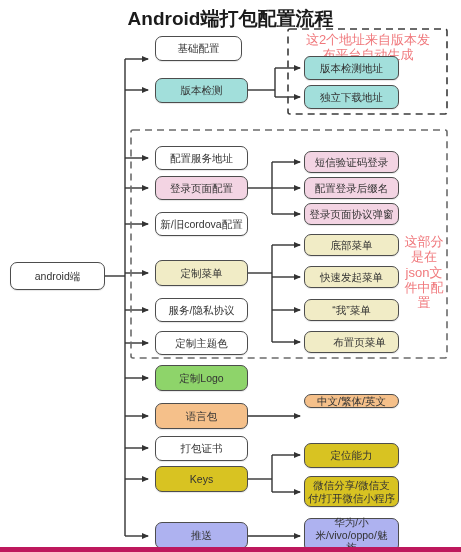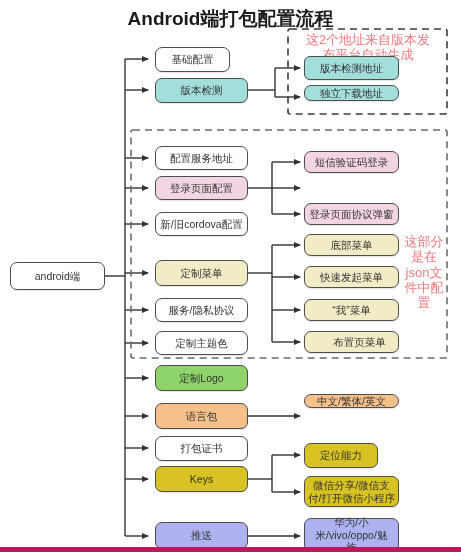--- a/index.html
+++ b/index.html
@@ -129,50 +129,51 @@
   <div class="note" style="left: 296px; top: 32px; width: 144px; white-space: pre-line;">这2个地址来自版本发
 布平台自动生成</div>
   <div class="note vert" style="left: 402px; top: 234px; white-space: pre-line;">这部分
 是在
 json文
 件中配
 置</div>
 
   <div class="node white" style="left:10px;top:262px;width:95px;height:28px;">android端</div>
 
-  <div class="node white" style="left:155px;top:47px;width:75px;height:25px;">基础配置</div>
+  <div class="node white" style="left:155px;top:36px;width:87px;height:25px;">基础配置</div>
   <div class="node cyan" style="left:155px;top:78px;width:93px;height:25px;">版本检测</div>
 
   <div class="node white" style="left:155px;top:146px;width:93px;height:24px;">配置服务地址</div>
   <div class="node pink" style="left:155px;top:176px;width:93px;height:24px;">登录页面配置</div>
   <div class="node white" style="left:155px;top:212px;width:93px;height:24px;">新/旧cordova配置</div>
   <div class="node yellow" style="left:155px;top:260px;width:93px;height:26px;">定制菜单</div>
   <div class="node white" style="left:155px;top:298px;width:93px;height:24px;">服务/隐私协议</div>
   <div class="node white" style="left:155px;top:331px;width:93px;height:24px;">定制主题色</div>
 
   <div class="node orange" style="left:155px;top:403px;width:93px;height:26px;">语言包</div>
   <div class="node green" style="left:155px;top:365px;width:93px;height:26px;">定制Logo</div>
   <div class="node white" style="left:155px;top:436px;width:93px;height:25px;">打包证书</div>
   <div class="node gold" style="left:155px;top:466px;width:93px;height:26px;">Keys</div>
   <div class="node purple" style="left:155px;top:522px;width:93px;height:27px;">推送</div>
 
   <div class="node cyan" style="left:304px;top:56px;width:95px;height:24px;border-radius:6px;">版本检测地址</div>
-  <div class="node cyan" style="left:304px;top:85px;width:95px;height:16px;">独立下载地址</div>
+  <div class="node cyan" style="left:304px;top:85px;width:95px;height:24px;">独立下载地址</div>
 
   <div class="node pink" style="left:304px;top:151px;width:95px;height:22px;">短信验证码登录</div>
+  <div class="node pink" style="left:304px;top:177px;width:95px;height:22px;">配置登录后缀名</div>
   <div class="node pink" style="left:304px;top:203px;width:95px;height:22px;">登录页面协议弹窗</div>
 
   <div class="node yellow" style="left:304px;top:234px;width:95px;height:22px;">底部菜单</div>
   <div class="node yellow" style="left:304px;top:266px;width:95px;height:22px;">快速发起菜单</div>
   <div class="node yellow" style="left:304px;top:299px;width:95px;height:22px;">“我”菜单</div>
   <div class="node yellow" style="left:304px;top:331px;width:95px;height:22px;padding-left:19px;">布置页菜单</div>
 
   <div class="node orange" style="left:304px;top:394px;width:95px;height:14px;text-align:center;">中文/繁体/英文</div>
 
-  <div class="node gold" style="left:304px;top:443px;width:74px;height:25px;">定位能力</div>
+  <div class="node gold" style="left:304px;top:443px;width:95px;height:25px;">定位能力</div>
   <div class="node gold" style="left:304px;top:476px;width:95px;height:31px;white-space:pre-line;">微信分享/微信支
 付/打开微信小程序</div>
 
   <div class="node purple" style="left:304px;top:518px;width:95px;height:34px;white-space:pre-line;">华为/小
 米/vivo/oppo/魅
 族</div>
 
 </div>
 
 </body></html>

